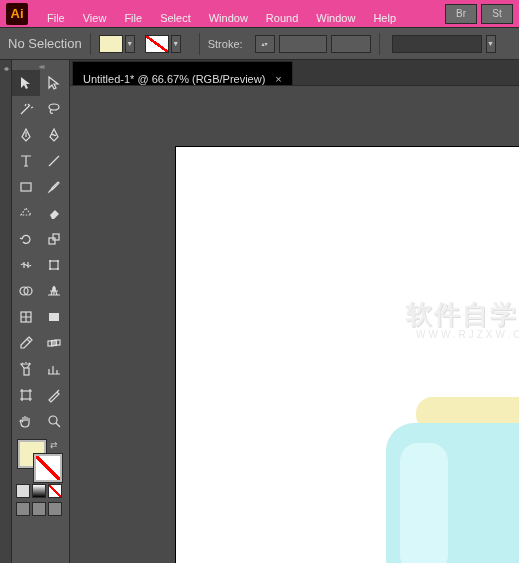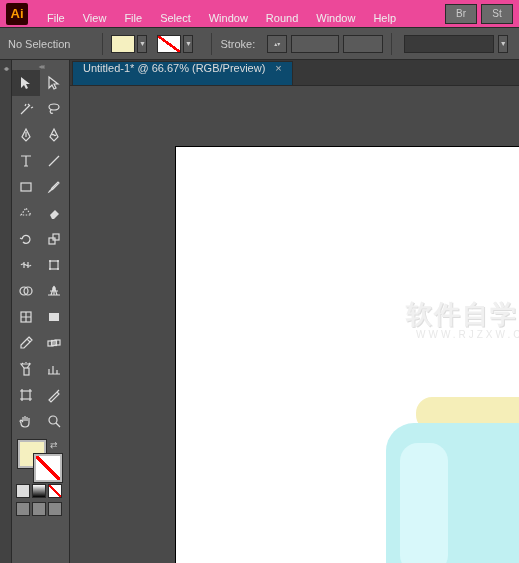--- a/index.html
+++ b/index.html
@@ -4,21 +4,21 @@
 <style>
 *{margin:0;padding:0;box-sizing:border-box;font-family:Tahoma,Arial,sans-serif;font-size:11px;color:#ddd;user-select:none}
 body{background:#4a4a4a;width:519px;height:563px;overflow:hidden;position:relative}
 .menubar{height:28px;background:#ec4899;display:flex;align-items:center;padding:0 6px;border-bottom:1px solid #2a2a2a}
 .logo{width:22px;height:22px;background:#330000;display:flex;align-items:center;justify-content:center;border-radius:2px;margin-right:10px}
 .logo span{color:#ff9a00;font-weight:bold;font-size:13px}
 .menu-item{padding:4px 9px;height:28px;line-height:28px;cursor:pointer;color:#eee}
 .spacer{flex:1}
 .panel-btn{width:32px;height:20px;background:#6a6a6a;margin-left:4px;display:flex;align-items:center;justify-content:center;font-size:10px;color:#ccc;border:1px solid #2a2a2a}
 .controlbar{height:32px;background:#535353;display:flex;align-items:center;padding:0 8px;border-bottom:1px solid #2a2a2a}
-.no-sel{font-size:11px;color:#ccc;margin-right:24px}
+.no-sel{font-size:13px;color:#ccc;margin-right:0}
 .swatch-box{display:flex;align-items:center;margin-right:10px}
 .swatch{width:24px;height:18px;border:1px solid #2a2a2a;margin-right:2px}
 .dd{width:10px;height:18px;background:#5a5a5a;display:flex;align-items:center;justify-content:center;border:1px solid #2a2a2a;font-size:7px;color:#ccc}
 .nostroke{position:relative;background:#fff}
 .nostroke::after{content:"";position:absolute;left:0;top:0;right:0;bottom:0;background:linear-gradient(to top right,transparent 45%,red 45%,red 55%,transparent 55%)}
 .divider{width:1px;height:22px;background:#3a3a3a;margin:0 8px}
 .lbl{color:#ccc;margin-right:12px}
 .stepper{width:20px;height:18px;background:#5a5a5a;border:1px solid #2a2a2a;display:flex;flex-direction:column;font-size:6px;align-items:center;justify-content:center;color:#ccc}
 .wide-dd{width:48px;height:18px;background:#5a5a5a;border:1px solid #2a2a2a;margin-left:4px}
 .op-field{width:90px;height:18px;background:#3a3a3a;border:1px solid #2a2a2a;margin:0 4px}
@@ -36,21 +36,21 @@
 .tool .filled{fill:#ddd;stroke:none}
 .colorpicker{padding:6px;position:relative;height:44px}
 .fillsw{width:28px;height:28px;background:#f5f0c0;border:2px solid #bbb;position:absolute;left:6px;top:6px;box-shadow:0 0 0 1px #2a2a2a}
 .strokesw{width:28px;height:28px;background:#fff;border:2px solid #bbb;position:absolute;left:22px;top:20px;box-shadow:0 0 0 1px #2a2a2a}
 .strokesw::after{content:"";position:absolute;left:0;top:0;right:0;bottom:0;background:linear-gradient(to top right,transparent 44%,red 44%,red 56%,transparent 56%)}
 .swaparr{position:absolute;left:38px;top:6px;font-size:9px;color:#ccc}
 .modesrow{display:flex;padding:0 4px;gap:2px;margin-top:6px}
 .modebtn{width:14px;height:14px;border:1px solid #2a2a2a}
 .workarea{flex:1;display:flex;flex-direction:column}
 .tabbar{height:26px;background:#383838;display:flex;align-items:flex-end;border-bottom:1px solid #2a2a2a;padding-left:2px}
-.tab{height:24px;background:#0c4a6e;display:flex;align-items:flex-start;padding:0 10px;font-size:11px;color:#ddd;border:1px solid #2a2a2a;border-bottom:none}
+.tab{height:24px;background:#000000;display:flex;align-items:flex-end;padding:0 10px;font-size:11px;color:#ddd;border:1px solid #2a2a2a;border-bottom:none}
 .tab .x{margin-left:10px;font-size:11px;color:#bbb;cursor:pointer}
 .canvas{flex:1;background:#4a4a4a;position:relative;overflow:hidden}
 .artboard{position:absolute;left:105px;top:60px;width:420px;height:460px;background:#fff;border:1px solid #000;box-shadow:2px 2px 0 rgba(0,0,0,.3)}
 .watermark{position:absolute;left:230px;top:150px;font-size:26px;font-weight:bold;color:#f0f0f0;letter-spacing:2px;text-shadow:1px 1px 0 #ddd}
 .watermark-sub{position:absolute;left:240px;top:182px;font-size:10px;color:#e8e8e8;letter-spacing:3px}
 .jar-lid-shadow{position:absolute;left:252px;top:252px;width:122px;height:34px;background:#e8dd9e;border-radius:16px}
 .jar-lid{position:absolute;left:240px;top:250px;width:122px;height:34px;background:#f5eeb8;border-radius:16px}
 .jar-body-shadow{position:absolute;left:225px;top:276px;width:160px;height:170px;background:#a5ded8;border-radius:28px}
 .jar-body{position:absolute;left:210px;top:276px;width:160px;height:170px;background:#c0f0f2;border-radius:28px}
 .jar-hl{position:absolute;left:224px;top:296px;width:48px;height:130px;background:#d8f8fa;border-radius:18px}

